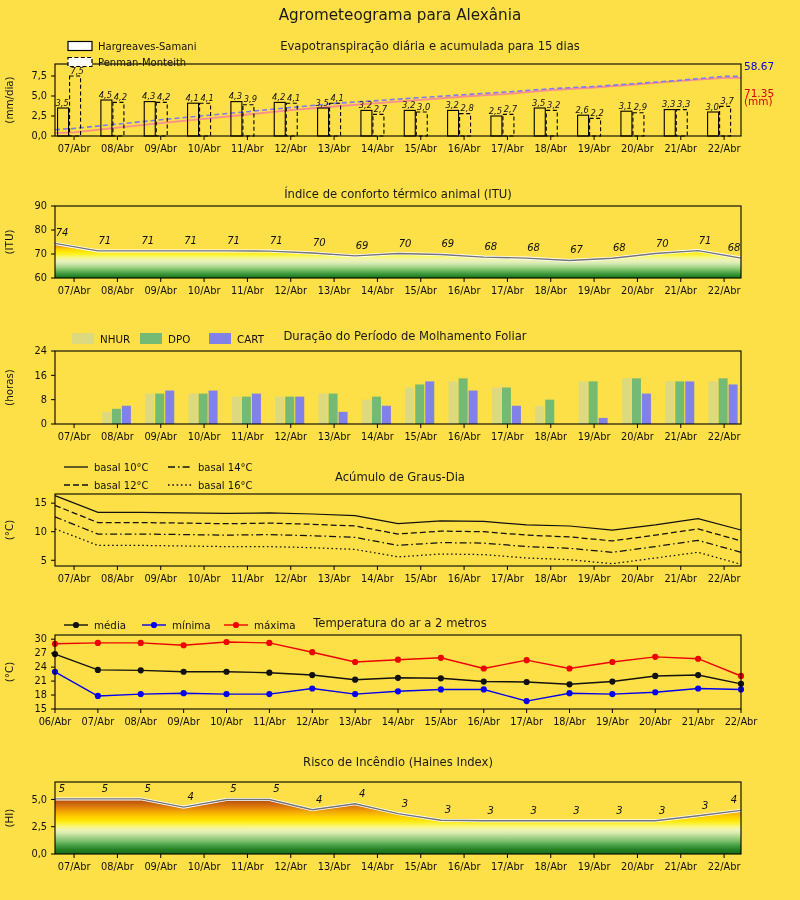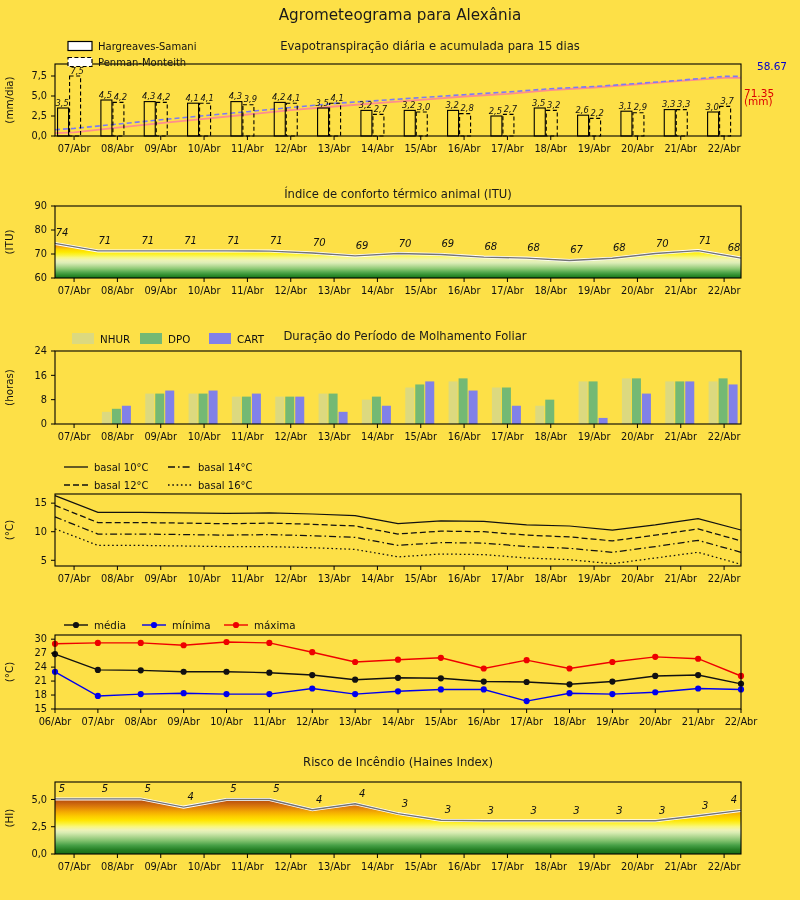--- a/index.html
+++ b/index.html
@@ -3,32 +3,34 @@
 <meta charset="utf-8">
 <style>
   html,body{margin:0;padding:0;background:#fff;}
   #app{position:relative;width:800px;height:900px;background:#fde047;overflow:hidden;
        font-family:"DejaVu Sans","Liberation Sans",sans-serif;}
   #charts-svg{position:absolute;top:0;left:0;}
   #main-title{position:absolute;top:6px;left:0;width:800px;text-align:center;
               font-size:15.2px;color:#1a1a1a;}
   .ctitle{position:absolute;width:800px;text-align:center;font-size:11.6px;color:#1a1a1a;}
   .rlab{position:absolute;left:744px;width:56px;font-size:10.5px;}
-  .blue{color:#0000cc;text-align:center;} .red{color:#dd0000;}
+  .blue{color:#0000cc;} .red{color:#dd0000;}
   svg text{font-family:"DejaVu Sans","Liberation Sans",sans-serif;}
 </style>
 </head>
 <body>
 
 <div id="app">
   <div id="main-title">Agrometeograma para Alexânia</div>
 
   <div class="ctitle" style="top:39px;left:30px">Evapotranspiração diária e acumulada para 15 dias</div>
   <div class="ctitle" style="top:187px;left:-2px">Índice de conforto térmico animal (ITU)</div>
   <div class="ctitle" style="top:329px;left:5px">Duração do Período de Molhamento Foliar</div>
+  <div class="ctitle" style="top:470px;left:0px">Acúmulo de Graus-Dia</div>
+  <div class="ctitle" style="top:616px;left:0px">Temperatura do ar a 2 metros</div>
   <div class="ctitle" style="top:755px;left:-2px">Risco de Incêndio (Haines Index)</div>
 
   <div class="rlab blue" style="top:60px">58.67</div>
   <div class="rlab red" style="top:87px">71.35</div>
   <div class="rlab red" style="top:95px">(mm)</div>
 
   <svg id="charts-svg" width="800" height="900" viewBox="0 0 800 900">
       <g>
         <path d="M55.0,133.1L74.1,132.4L117.4,127.7L160.7,123.2L204.1,118.9L247.4,114.5L290.7,110.1L334.1,106.5L377.4,103.1L420.8,99.8L464.1,96.5L507.4,93.9L550.8,90.2L594.1,87.5L637.4,84.3L680.8,80.9L724.1,77.8L741.0,77.8" fill="none" stroke="#ff8d8d" stroke-width="1.8"></path>
         <path d="M55.0,129.7L74.1,128.4L117.4,124.1L160.7,119.8L204.1,115.7L247.4,111.7L290.7,107.5L334.1,103.4L377.4,100.6L420.8,97.6L464.1,94.7L507.4,92.0L550.8,88.7L594.1,86.5L637.4,83.5L680.8,80.2L724.1,76.4L741.0,76.4" fill="none" stroke="#7b7bf5" stroke-width="1.6" stroke-dasharray="5,3"></path>

